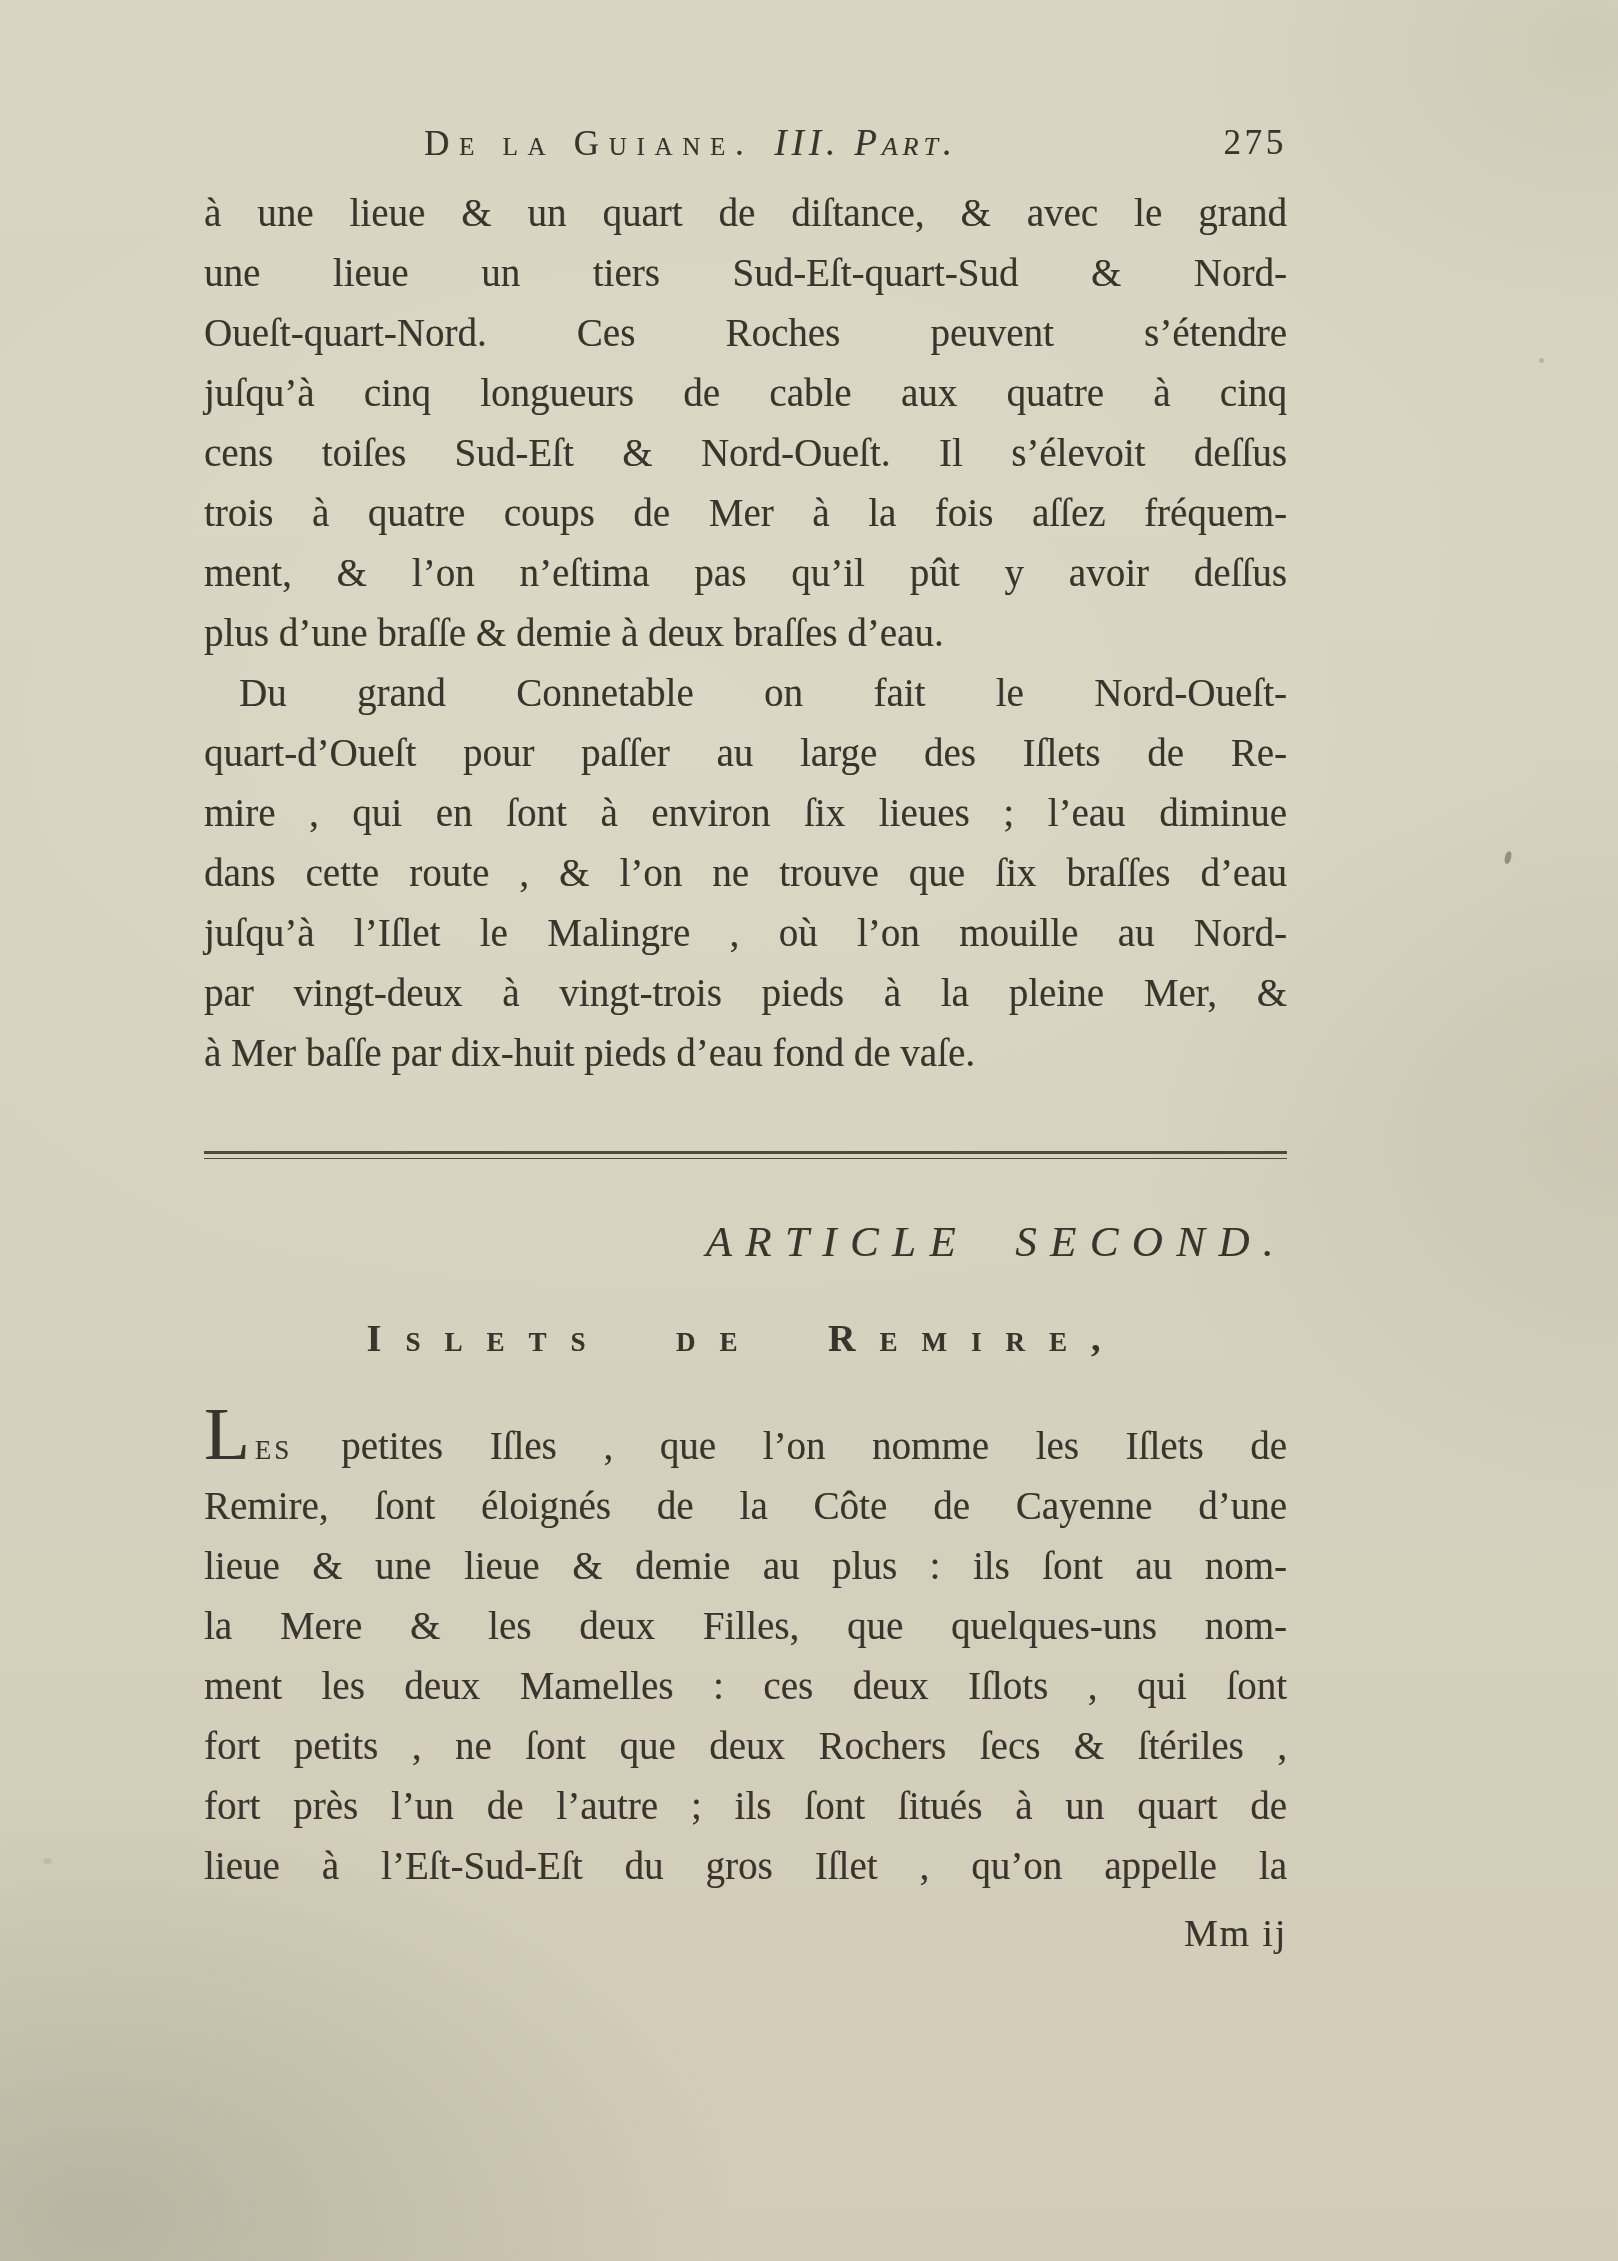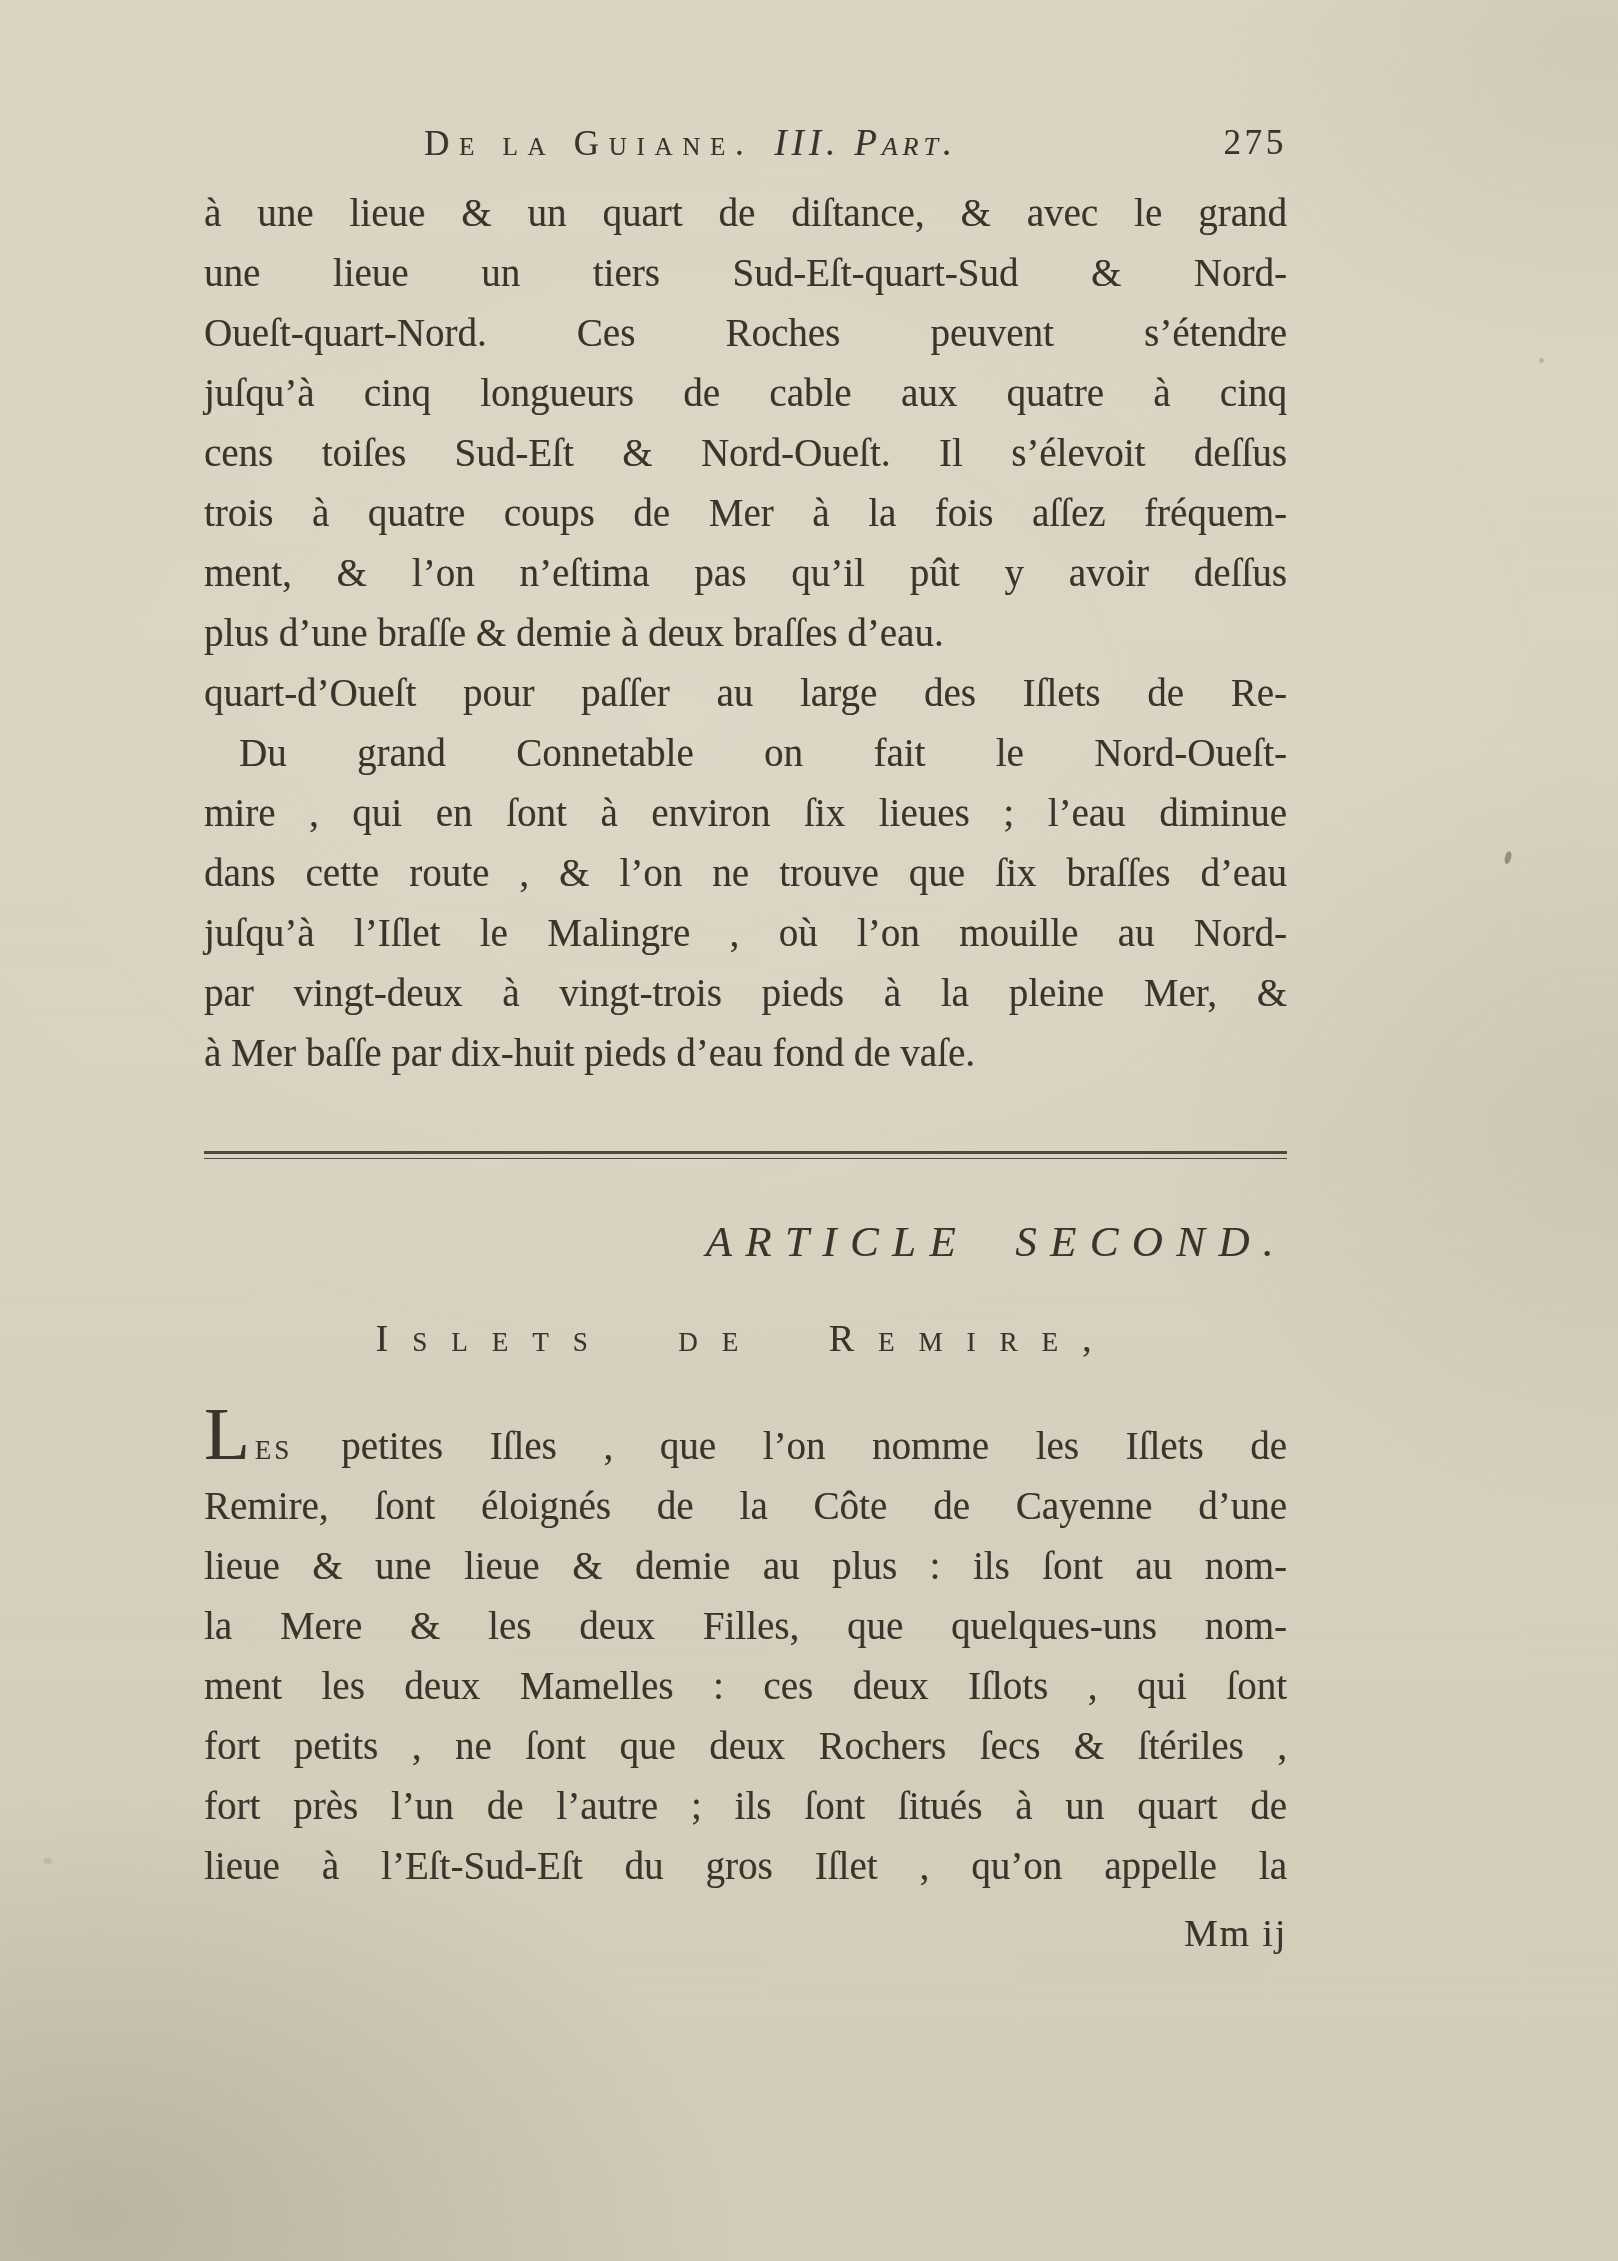--- a/index.html
+++ b/index.html
@@ -180,34 +180,34 @@
       <span class="line">une lieue un tiers Sud-Eſt-quart-Sud &amp; Nord-</span>
       <span class="line">Oueſt-quart-Nord. Ces Roches peuvent s’étendre</span>
       <span class="line">juſqu’à cinq longueurs de cable aux quatre à cinq</span>
       <span class="line">cens toiſes Sud-Eſt &amp; Nord-Oueſt. Il s’élevoit deſſus</span>
       <span class="line">trois à quatre coups de Mer à la fois aſſez fréquem-</span>
       <span class="line">ment, &amp; l’on n’eſtima pas qu’il pût y avoir deſſus</span>
       <span class="line para-end">plus d’une braſſe &amp; demie à deux braſſes d’eau.</span>
     </section>
 
     <section class="para">
+      <span class="line indent">Du grand Connetable on fait le Nord-Oueſt-</span>
       <span class="line">quart-d’Oueſt pour paſſer au large des Iſlets de Re-</span>
-      <span class="line indent">Du grand Connetable on fait le Nord-Oueſt-</span>
       <span class="line">mire , qui en ſont à environ ſix lieues ; l’eau diminue</span>
       <span class="line">dans cette route , &amp; l’on ne trouve que ſix braſſes d’eau</span>
       <span class="line">juſqu’à l’Iſlet le Malingre , où l’on mouille au Nord-</span>
       <span class="line">par vingt-deux à vingt-trois pieds à la pleine Mer, &amp;</span>
       <span class="line para-end">à Mer baſſe par dix-huit pieds d’eau fond de vaſe.</span>
     </section>
 
     <div class="rule"></div>
 
     <h2 class="article-heading" style="font-weight: normal; margin-bottom: 0;">ARTICLE SECOND.</h2>
 
-    <h3 class="subheading" style="font-weight: normal; margin-bottom: 0;">Islets de Remire,</h3>
+    <h3 class="subheading" style="font-weight: bold; margin-bottom: 0;">Islets de Remire,</h3>
 
     <section class="para para3">
       <span class="line"><span class="initial">L</span><span class="sc-run">es</span> <span>petites Iſles , que l’on nomme les Iſlets de</span></span>
       <span class="line">Remire, ſont éloignés de la Côte de Cayenne d’une</span>
       <span class="line">lieue &amp; une lieue &amp; demie au plus : ils ſont au nom-</span>
       <span class="line">la Mere &amp; les deux Filles, que quelques-uns nom-</span>
       <span class="line">ment les deux Mamelles : ces deux Iſlots , qui ſont</span>
       <span class="line">fort petits , ne ſont que deux Rochers ſecs &amp; ſtériles ,</span>
       <span class="line">fort près l’un de l’autre ; ils ſont ſitués à un quart de</span>
       <span class="line">lieue à l’Eſt-Sud-Eſt du gros Iſlet , qu’on appelle la</span>

